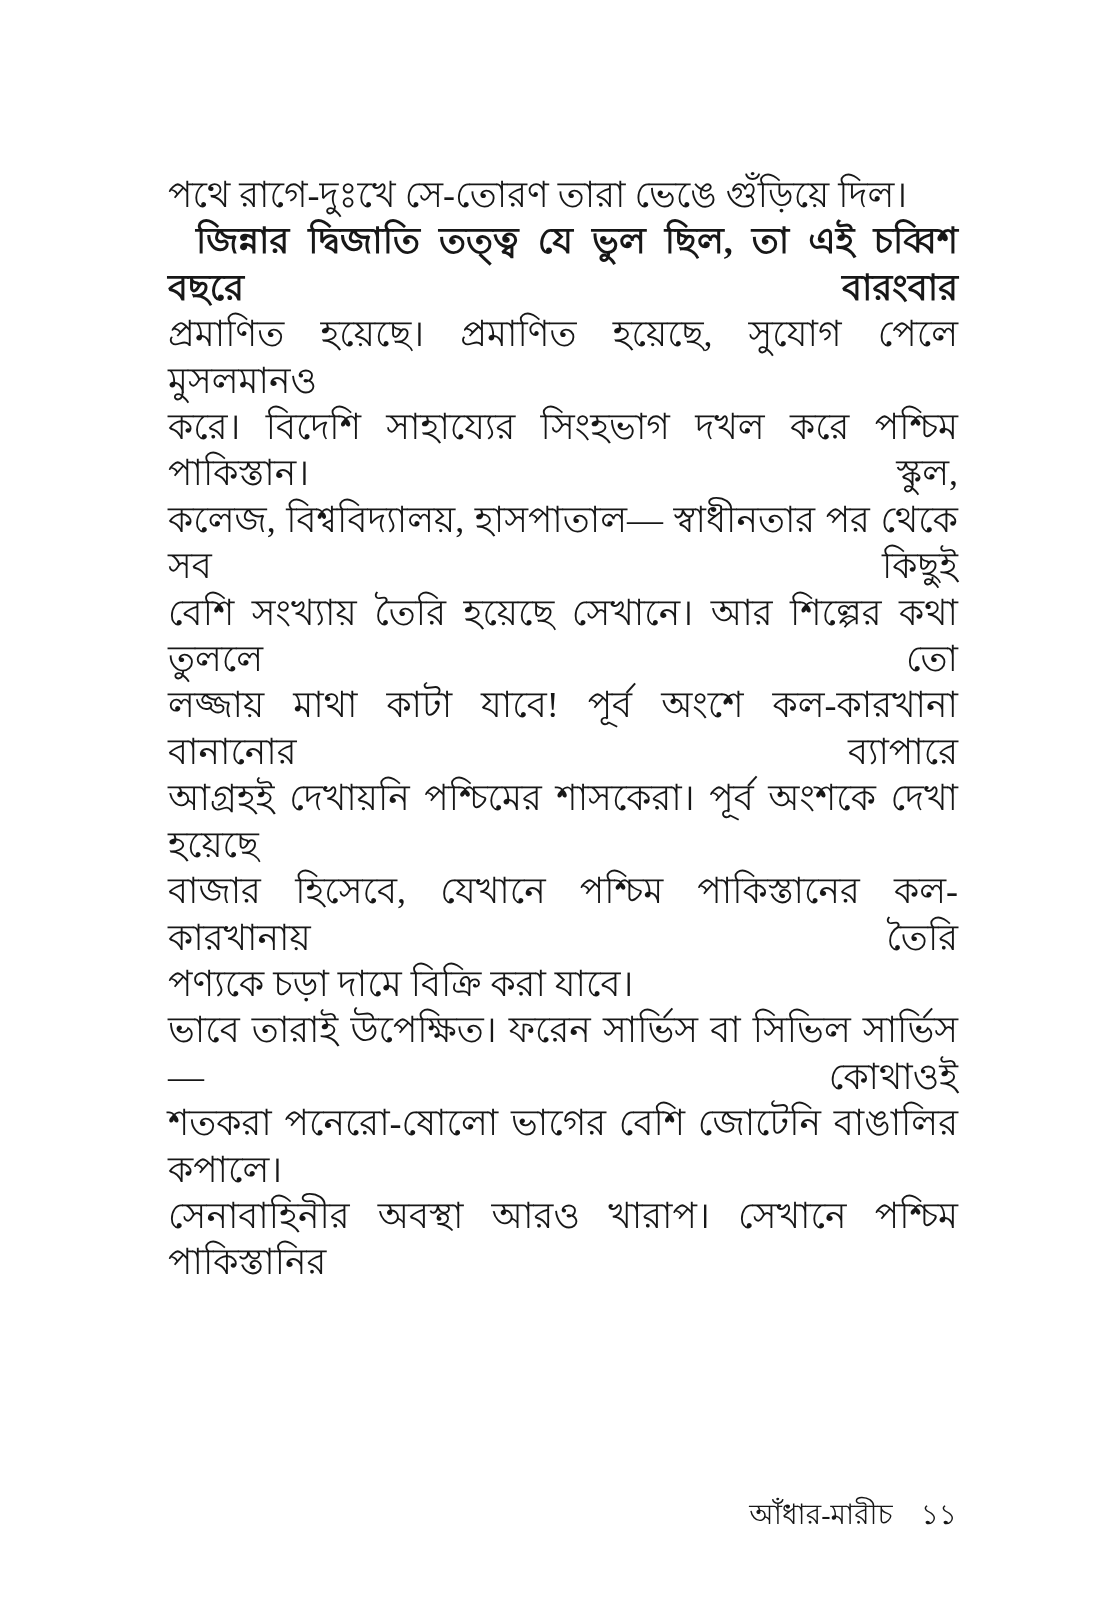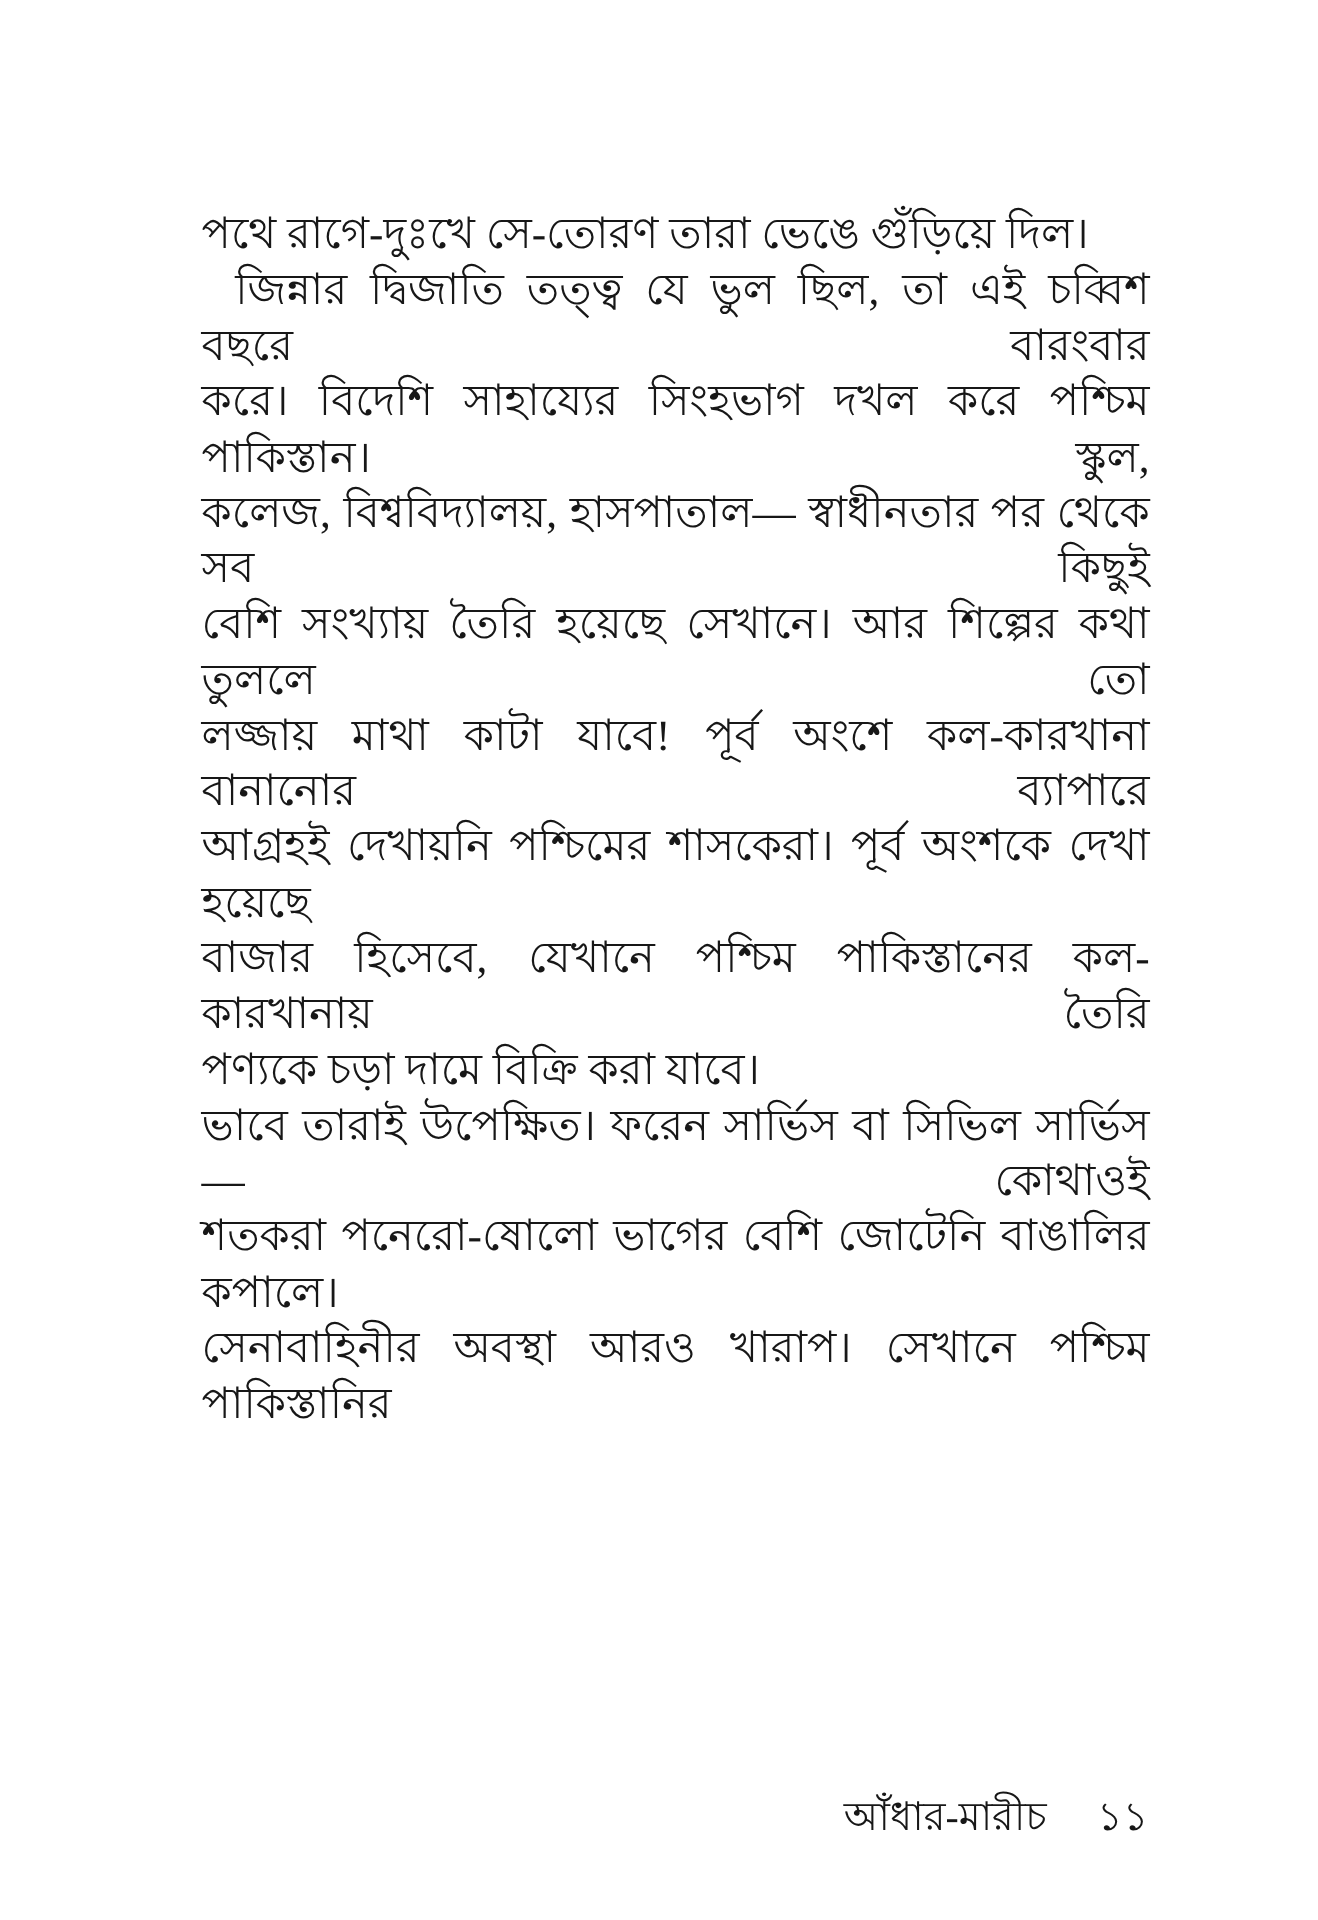--- a/index.html
+++ b/index.html
@@ -28,41 +28,43 @@
     line-height: 46.4px;
     text-align: justify;
     text-align-last: justify;
   }
   .line.para-end {
     text-align: left;
     text-align-last: left;
   }
   .line.indent {
     text-indent: 28px;
+    font-weight: bold;
   }
   .page-footer {
     position: absolute;
     top: 1446px;
     right: 141px;
-    font-size: 33px;
+    font-size: 28px;
     line-height: 42px;
     display: flex;
     align-items: flex-start;
-    gap: 42px;
+    gap: 28px;
     white-space: nowrap;
   }
 </style>
 </head>
 <body>
 
 <div class="page">
 
   <main class="text-block">
       <div class="line para-end">পথে রাগে-দুঃখে সে-তোরণ তারা ভেঙে গুঁড়িয়ে দিল।</div>
       <div class="line indent">জিন্নার দ্বিজাতি তত্ত্ব যে ভুল ছিল, তা এই চব্বিশ বছরে বারংবার</div>
+      <div class="line">প্রমাণিত হয়েছে। প্রমাণিত হয়েছে, সুযোগ পেলে মুসলমানও</div>
       <div class="line">করে। বিদেশি সাহায্যের সিংহভাগ দখল করে পশ্চিম পাকিস্তান। স্কুল,</div>
       <div class="line">কলেজ, বিশ্ববিদ্যালয়, হাসপাতাল— স্বাধীনতার পর থেকে সব কিছুই</div>
       <div class="line">বেশি সংখ্যায় তৈরি হয়েছে সেখানে। আর শিল্পের কথা তুললে তো</div>
       <div class="line">লজ্জায় মাথা কাটা যাবে! পূর্ব অংশে কল-কারখানা বানানোর ব্যাপারে</div>
       <div class="line">আগ্রহই দেখায়নি পশ্চিমের শাসকেরা। পূর্ব অংশকে দেখা হয়েছে</div>
       <div class="line">বাজার হিসেবে, যেখানে পশ্চিম পাকিস্তানের কল-কারখানায় তৈরি</div>
       <div class="line para-end">পণ্যকে চড়া দামে বিক্রি করা যাবে।</div>
       <div class="line">ভাবে তারাই উপেক্ষিত। ফরেন সার্ভিস বা সিভিল সার্ভিস— কোথাওই</div>
       <div class="line">শতকরা পনেরো-ষোলো ভাগের বেশি জোটেনি বাঙালির কপালে।</div>
       <div class="line">সেনাবাহিনীর অবস্থা আরও খারাপ। সেখানে পশ্চিম পাকিস্তানির</div>

